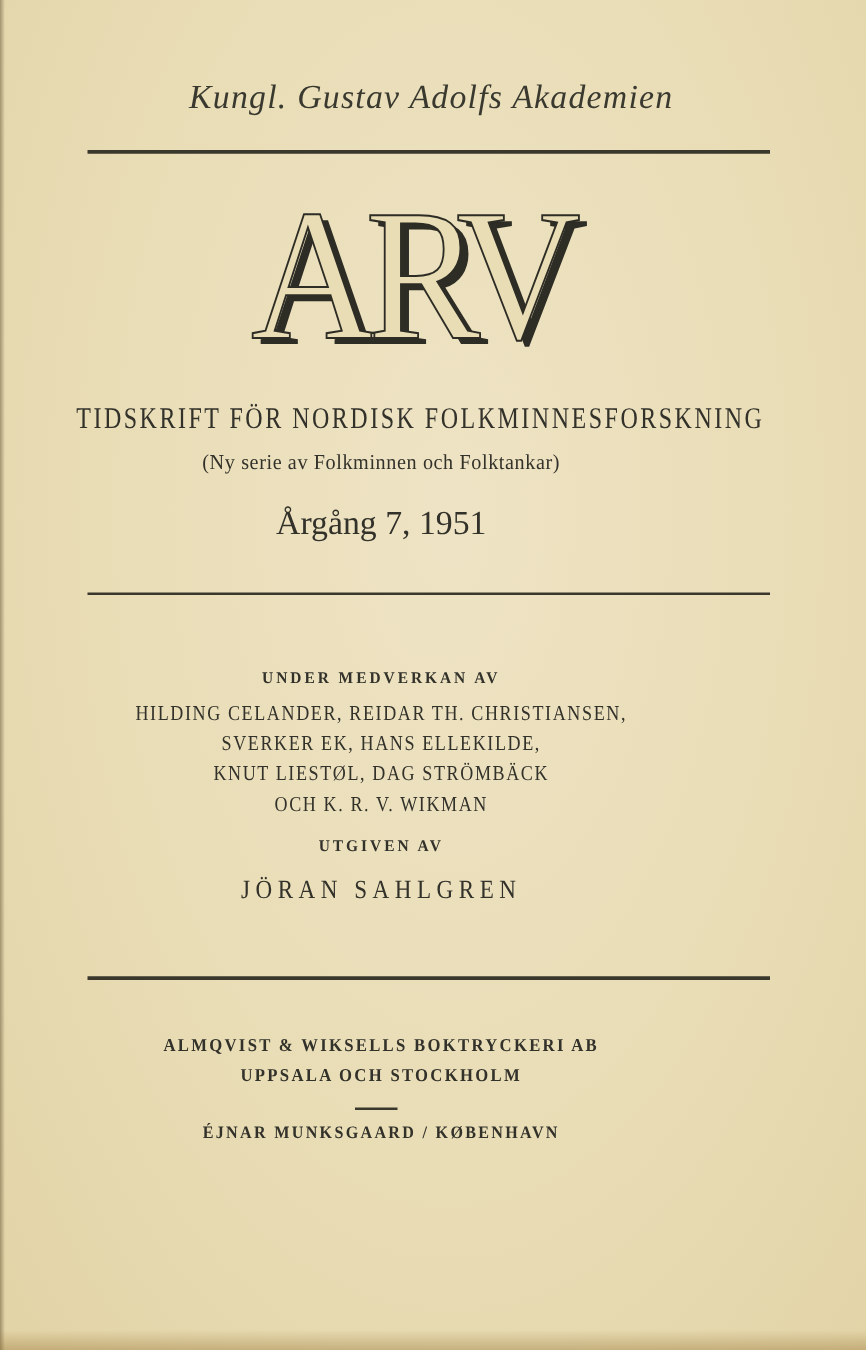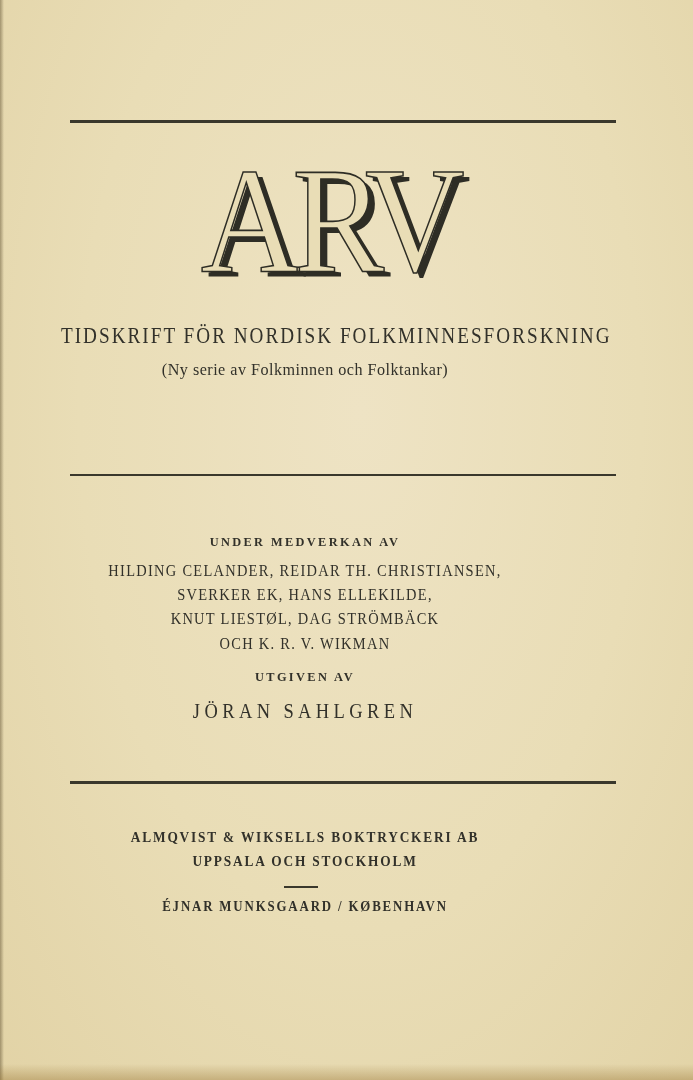--- a/index.html
+++ b/index.html
@@ -116,33 +116,35 @@
   .imprint-publisher { top: 899px; font-size: 14px; }
 </style>
 </head>
 <body>
 
 <div class="page">
 
   <div class="edge-left"></div>
   <div class="edge-bottom"></div>
 
+  <div class="line academy">Kungl. Gustav Adolfs Akademien</div>
 
   <div class="rule rule-top"></div>
 
   <div class="arv-wrap">
     <div class="arv arv-base">ARV</div>
     <div class="arv arv-carve">ARV</div>
     <div class="arv arv-outline">ARV</div>
   </div>
 
   <div class="line subtitle">TIDSKRIFT FÖR NORDISK FOLKMINNESFORSKNING</div>
 
   <div class="line series-note">(Ny serie av Folkminnen och Folktankar)</div>
 
+  <div class="line volume">Årgång 7, 1951</div>
 
   <div class="rule rule-mid"></div>
 
   <div class="line small-heading contrib-heading">UNDER MEDVERKAN AV</div>
 
   <div class="line contrib-line contrib-1">HILDING CELANDER, REIDAR TH. CHRISTIANSEN,</div>
   <div class="line contrib-line contrib-2">SVERKER EK, HANS ELLEKILDE,</div>
   <div class="line contrib-line contrib-3">KNUT LIESTØL, DAG STRÖMBÄCK</div>
   <div class="line contrib-line contrib-4">OCH K. R. V. WIKMAN</div>
 

